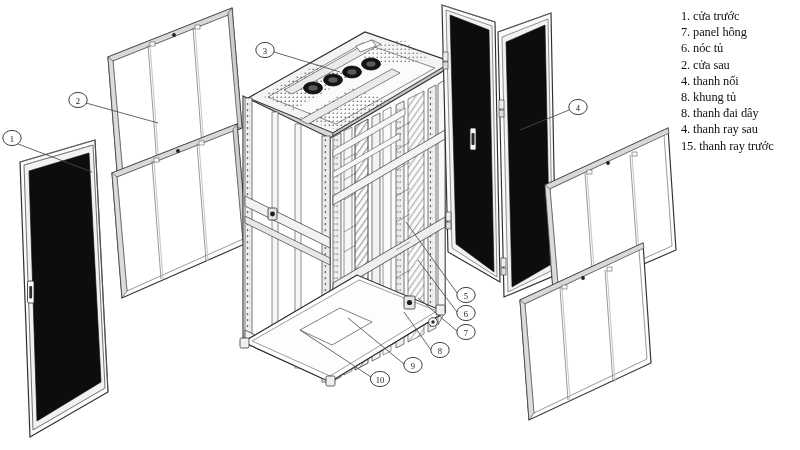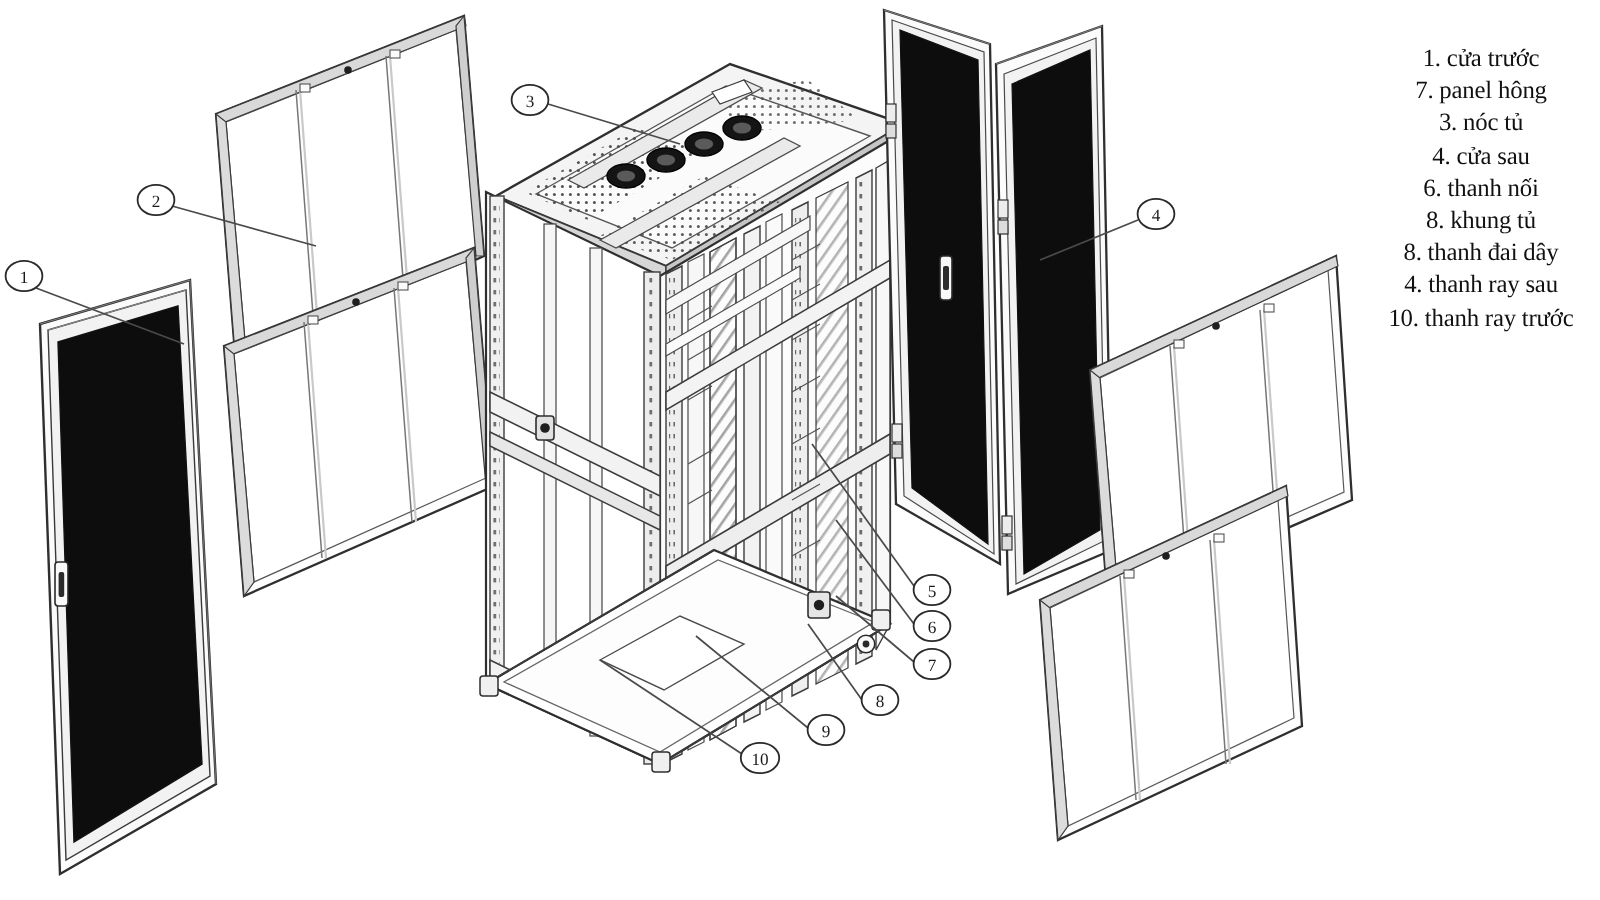--- a/index.html
+++ b/index.html
@@ -18,24 +18,23 @@
   #diagram-svg {
     position: absolute;
     left: 0;
     top: 0;
     width: 800px;
     height: 450px;
   }
   .legend {
     position: absolute;
     left: 681px;
-    top: 21px;
+    top: 8px;
     width: 119px;
     line-height: 16.2px;
-    text-align: center;
   }
   .legend-item {
     font-family: "Liberation Serif", serif;
     font-size: 12.4px;
     color: #111111;
     white-space: nowrap;
     letter-spacing: -0.1px;
   }
   .callout-num {
     font-family: "Liberation Serif", serif;
@@ -354,22 +353,22 @@
       <g>
         <ellipse cx="380" cy="379" rx="9.6" ry="7.6" fill="#ffffff" stroke="#2a2a2a" stroke-width="0.9"></ellipse>
         <text class="callout-num" x="380" y="379.5">10</text>
       </g>
     </g>
   </svg>
 
   <div class="legend">
     <div class="legend-item">1. cửa trước</div>
     <div class="legend-item">7. panel hông</div>
-    <div class="legend-item">3. nóc tủ</div>
-    <div class="legend-item">4. cửa sau</div>
-    <div class="legend-item">6. thanh nối</div>
+    <div class="legend-item">6. nóc tủ</div>
+    <div class="legend-item">2. cửa sau</div>
+    <div class="legend-item">4. thanh nối</div>
     <div class="legend-item">8. khung tủ</div>
     <div class="legend-item">8. thanh đai dây</div>
     <div class="legend-item">4. thanh ray sau</div>
-    <div class="legend-item">10. thanh ray trước</div>
+    <div class="legend-item">15. thanh ray trước</div>
   </div>
 
 </div>
 
 </body></html>

